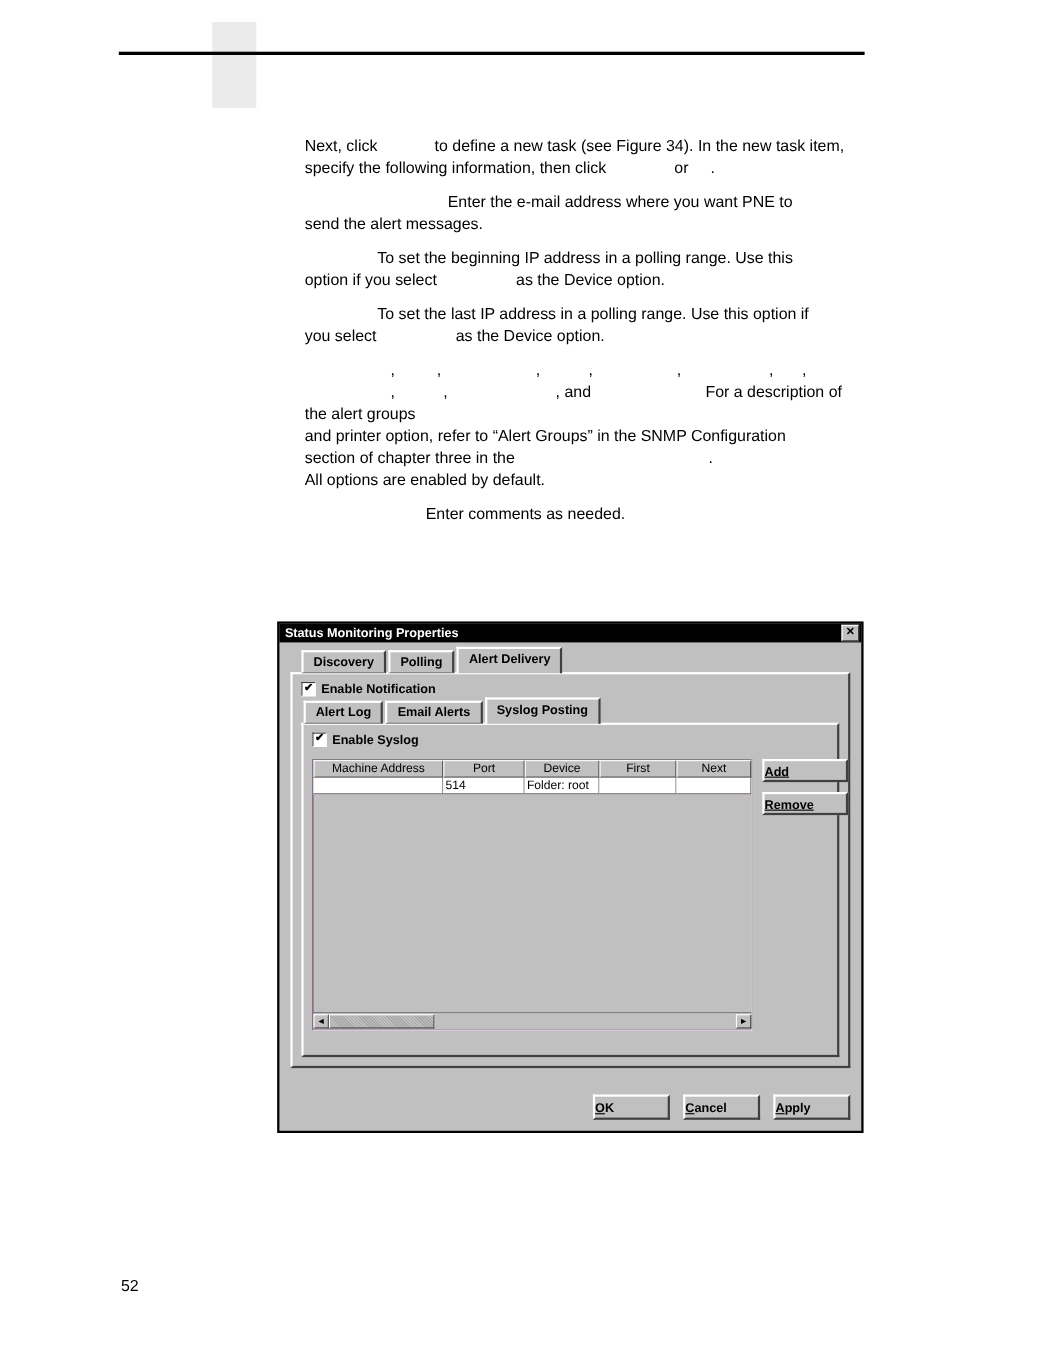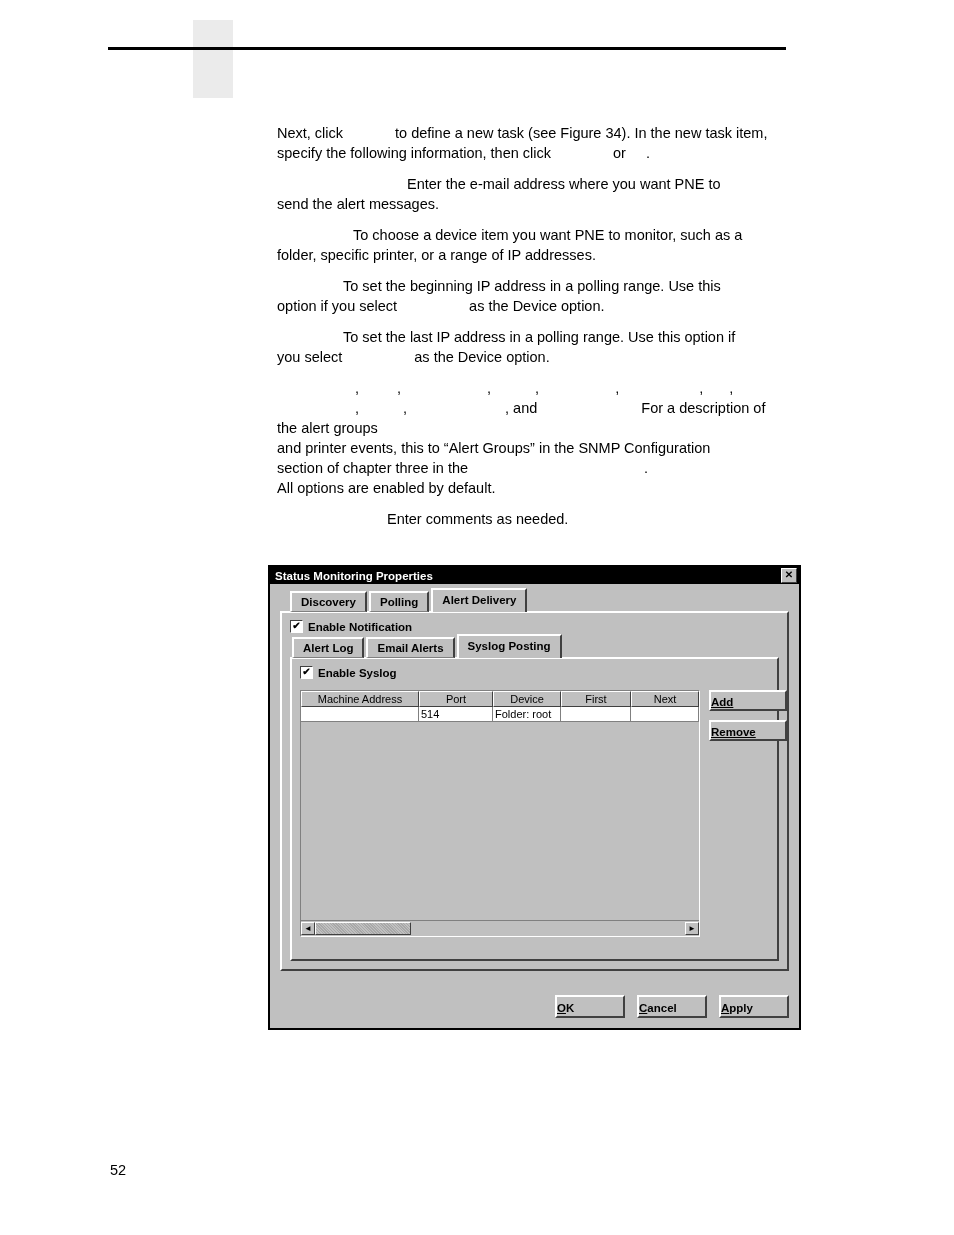--- a/index.html
+++ b/index.html
@@ -60,21 +60,21 @@
   .blank-list {
     line-height: 20px;
   }
   .blank-list .slot {
     display: inline-block;
   }
 
   
   .dialog {
     position: absolute;
-    left: 268px;
+    left: 252px;
     top: 565px;
     width: 533px;
     height: 465px;
     background: #c0c0c0;
     border: 2px solid #000000;
     box-sizing: border-box;
     font-size: 11.5px;
   }
   .titlebar {
     height: 17px;
@@ -324,40 +324,36 @@
   <p>
     <span>Next, click</span><span class="gap-sm"></span><span>to define a new task (see Figure 34). In the new task item,</span><br>
     <span>specify the following information, then click</span><span class="gap-md"></span><span>or</span><span class="gap-xs"></span><span>.</span>
   </p>
 
   <p>
     <span class="gap-lbl"></span><span>Enter the e-mail address where you want PNE to</span><br>
     <span>send the alert messages.</span>
   </p>
 
-  <p>
-    <span class="gap-lbl2"></span><span>To choose a device item you want PNE to monitor, such as a</span><br>
-    <span>folder, specific printer, or a range of IP addresses.</span>
-  </p>
 
   <p>
     <span class="gap-lbl3"></span><span>To set the beginning IP address in a polling range. Use this</span><br>
     <span>option if you select</span><span class="gap-rng"></span><span>as the Device option.</span>
   </p>
 
   <p>
     <span class="gap-lbl3"></span><span>To set the last IP address in a polling range. Use this option if</span><br>
     <span>you select</span><span class="gap-rng"></span><span>as the Device option.</span>
   </p>
 
 
   <p class="blank-list">
     <span class="slot" style="width:78px"></span><span>,</span><span class="slot" style="width:38px"></span><span>,</span><span class="slot" style="width:86px"></span><span>,</span><span class="slot" style="width:44px"></span><span>,</span><span class="slot" style="width:76px"></span><span>,</span><span class="slot" style="width:80px"></span><span>,</span><span class="slot" style="width:26px"></span><span>,</span><br>
     <span class="slot" style="width:78px"></span><span>,</span><span class="slot" style="width:44px"></span><span>,</span><span class="slot" style="width:98px"></span><span>, and</span><span class="slot" style="width:104px"></span><span>For a description of the alert groups</span><br>
-    <span>and printer events, this to “Alert Groups” in the SNMP Configuration</span><br>
+    <span>and printer option, refer to “Alert Groups” in the SNMP Configuration</span><br>
     <span>section of chapter three in the</span><span class="gap-book"></span><span>.</span><br>
     <span>All options are enabled by default.</span>
   </p>
 
   <p>
     <span class="gap-com"></span><span>Enter comments as needed.</span>
   </p>
 
 </div>
 

